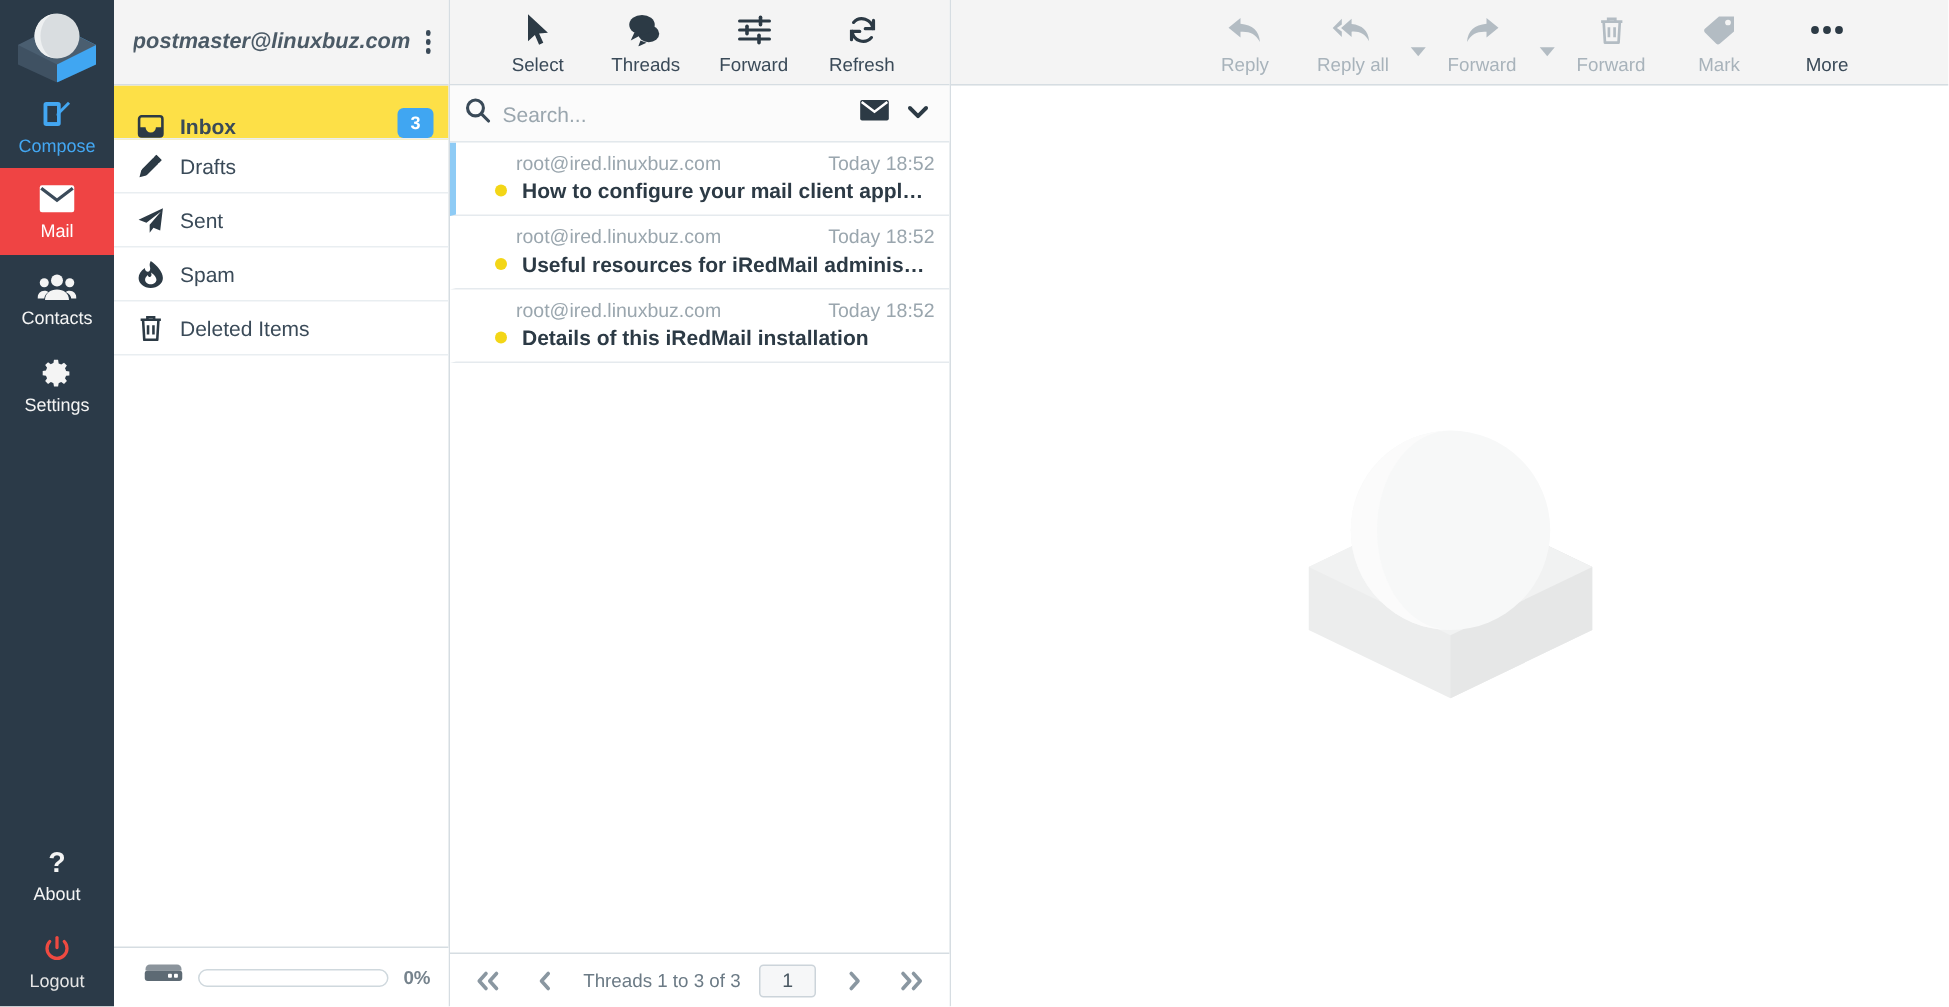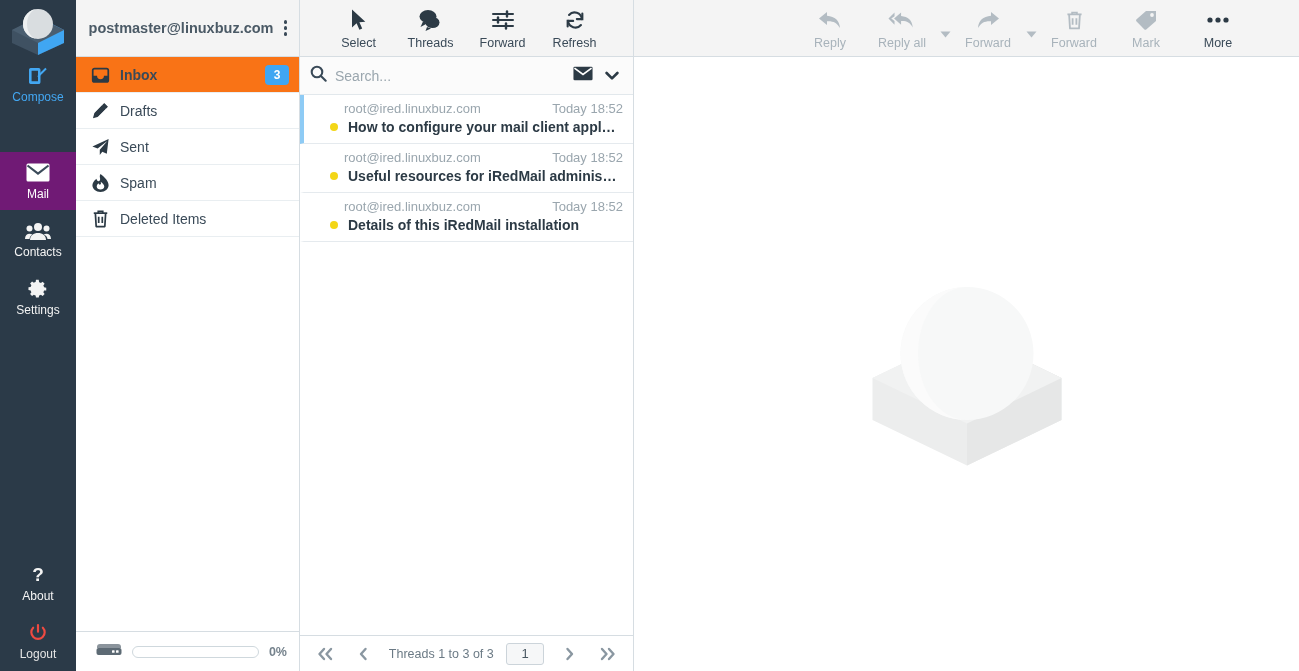--- a/index.html
+++ b/index.html
@@ -31,60 +31,61 @@
     display: flex; flex-direction: column;
     align-items: center; justify-content: center;
     text-decoration: none;
     color: #f4f4f4;
     font-size: 12px;
     gap: 3px;
     border: none;
   }
   .taskmenu a.task .ico { height: 22px; display: flex; align-items: center; justify-content: center; }
   .taskmenu a.compose { color: #43a7f2; padding-bottom: 2px; height: 54px;}
-  .taskmenu a.selected { background: #701a75; color: #fff; margin-top: 40px; }
+  .taskmenu a.selected { background: #ef4444; color: #fff; }
   .taskmenu a.logout { color: #e5e5e5; }
   .task-spacer { flex: 1 1 auto; }
   .taskmenu .lower { padding-bottom: 2px; }
 
   
   .folderlist-col {
     width: 224px; flex: 0 0 224px;
     height: 671px;
     display: flex; flex-direction: column;
     border-right: 1px solid #d6dde2;
     background: #fff;
   }
   .fl-header {
     height: 57px;
     background: #f4f4f4;
     border-bottom: 1px solid #d6dde2;
     display: flex; align-items: center; justify-content: flex-end;
     padding: 0 10px 0 12px;
     gap: 8px;
+    font-style: italic;
   }
   .fl-header .acct {
     font-size: 14.5px; font-weight: bold; color: #4b5a66;
     white-space: nowrap; overflow: hidden; text-overflow: ellipsis;
   }
   .kebab { display: flex; flex-direction: column; gap: 2.5px; cursor: pointer; padding: 4px 2px; }
   .kebab i { width: 3.5px; height: 3.5px; border-radius: 50%; background: #3a4a58; display: block; }
 
   .folders { flex: 1 1 auto; overflow: hidden; }
   .folder {
     height: 36px;
     display: flex; align-items: center;
     padding: 0 10px 0 14px;
     border-bottom: 1px solid #e9eef1;
     font-size: 14px;
     color: #3a4a58;
     cursor: pointer;
     gap: 10px;
   }
-  .folder.selected { background: #f97316; font-weight: bold; }
+  .folder.selected { background: #fde047; font-weight: bold; align-items: flex-end; }
   .folder .fico { width: 20px; display: flex; align-items: center; justify-content: center; }
   .folder .fname { flex: 1 1 auto; white-space: nowrap; overflow: hidden; text-overflow: ellipsis; }
   .badge {
     background: #40a6f2; color: #fff;
     font-size: 12px; font-weight: bold;
     border-radius: 4px;
     min-width: 24px; height: 20px;
     display: flex; align-items: center; justify-content: center;
     padding: 0 6px;
   }

